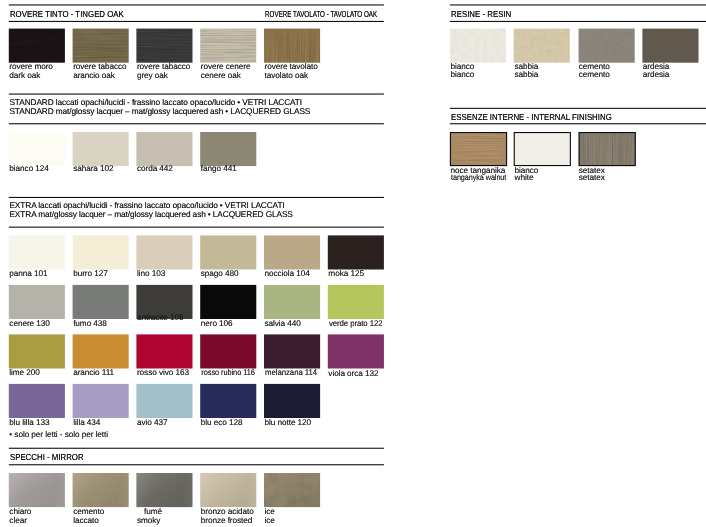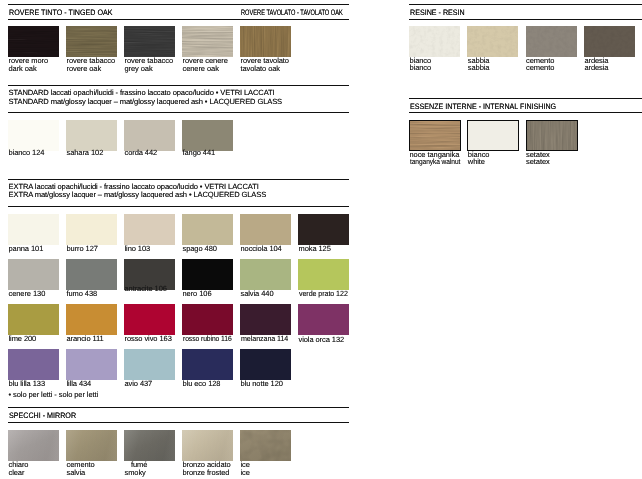--- a/index.html
+++ b/index.html
@@ -134,21 +134,21 @@
         <span class="tex" style="filter:url(#gh1);opacity:0.3"></span>
         <span class="tex" style="filter:url(#lh1);opacity:0.24"></span>
       </div>
   <div class="label" style="left:8.5px;top:57.0px">rovere moro</div>
   <div class="label" style="left:8.5px;top:64.6px">dark oak</div>
   <div class="swatch" style="left:66px;top:26px;width:50.5px;height:30.6px;background:#7a6e4e">
         <span class="tex" style="filter:url(#gh2);opacity:0.3"></span>
         <span class="tex" style="filter:url(#lh2);opacity:0.24"></span>
       </div>
   <div class="label" style="left:66.5px;top:57.0px">rovere tabacco</div>
-  <div class="label" style="left:66.5px;top:64.6px">rovere oak</div>
+  <div class="label" style="left:66.5px;top:64.6px">arancio oak</div>
   <div class="swatch" style="left:124px;top:26px;width:50.5px;height:30.6px;background:#3d3d3d">
         <span class="tex" style="filter:url(#gh3);opacity:0.3"></span>
         <span class="tex" style="filter:url(#lh3);opacity:0.24"></span>
       </div>
   <div class="label" style="left:124.5px;top:57.0px">rovere tabacco</div>
   <div class="label" style="left:124.5px;top:64.6px">grey oak</div>
   <div class="swatch" style="left:182px;top:26px;width:50.5px;height:30.6px;background:#cbc2b0">
         <span class="tex" style="filter:url(#gh4);opacity:0.3"></span>
         <span class="tex" style="filter:url(#lh4);opacity:0.24"></span>
       </div>
@@ -234,21 +234,21 @@
   <div class="rule" style="left:8px;top:422px;width:341px"></div>
   <div class="swatch" style="left:8px;top:429.5px;width:51px;height:31px;background:linear-gradient(158deg,#b0abaa 0%,#a09b99 48%,#9b9593 100%)">
         <span class="tex mirror-sheen"></span>
       </div>
   <div class="label" style="left:8.5px;top:461.3px">chiaro</div>
   <div class="label" style="left:8.5px;top:469.4px">clear</div>
   <div class="swatch" style="left:66px;top:429.5px;width:51px;height:31px;background:linear-gradient(158deg,#a79b7d 0%,#9b9073 48%,#92876c 100%)">
         <span class="tex mirror-sheen"></span>
       </div>
   <div class="label" style="left:66.5px;top:461.3px">cemento</div>
-  <div class="label" style="left:66.5px;top:469.4px">salvia</div>
+  <div class="label" style="left:66.5px;top:469.4px">laccato</div>
   <div class="swatch" style="left:124px;top:429.5px;width:51px;height:31px;background:linear-gradient(158deg,#7b7a73 0%,#6c6a63 48%,#63625c 100%)">
         <span class="tex mirror-sheen"></span>
       </div>
   <div class="label" style="left:131px;top:461.3px">fumé</div>
   <div class="label" style="left:124.5px;top:469.4px">smoky</div>
   <div class="swatch" style="left:182px;top:429.5px;width:51px;height:31px;background:linear-gradient(158deg,#cfc5ad 0%,#c4b9a0 48%,#b8ad95 100%)">
         <span class="tex mirror-sheen"></span>
       </div>
   <div class="label" style="left:182.5px;top:461.3px">bronzo acidato</div>
   <div class="label" style="left:182.5px;top:469.4px">bronze frosted</div>

